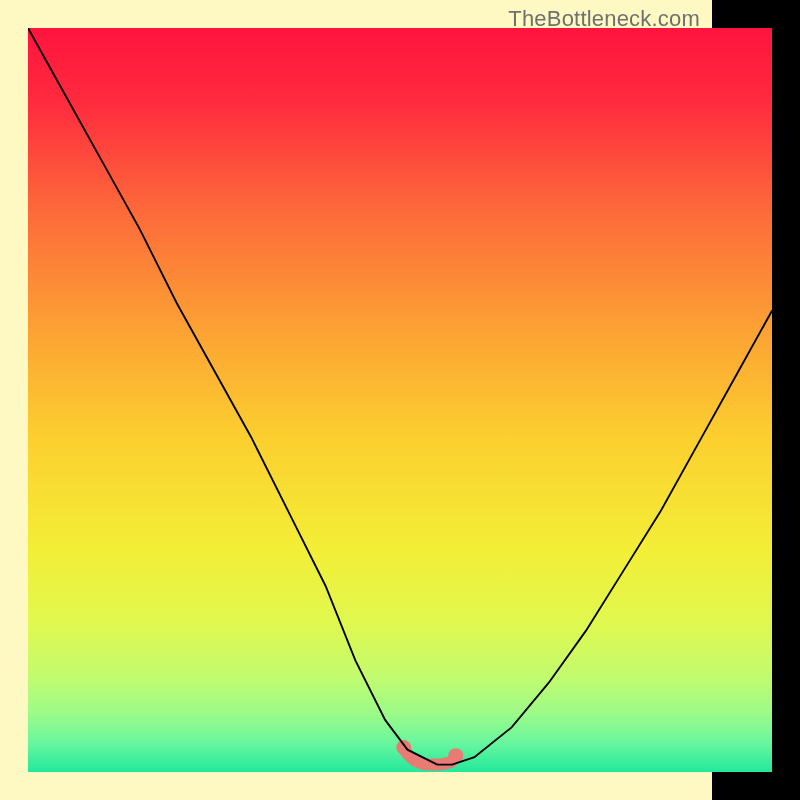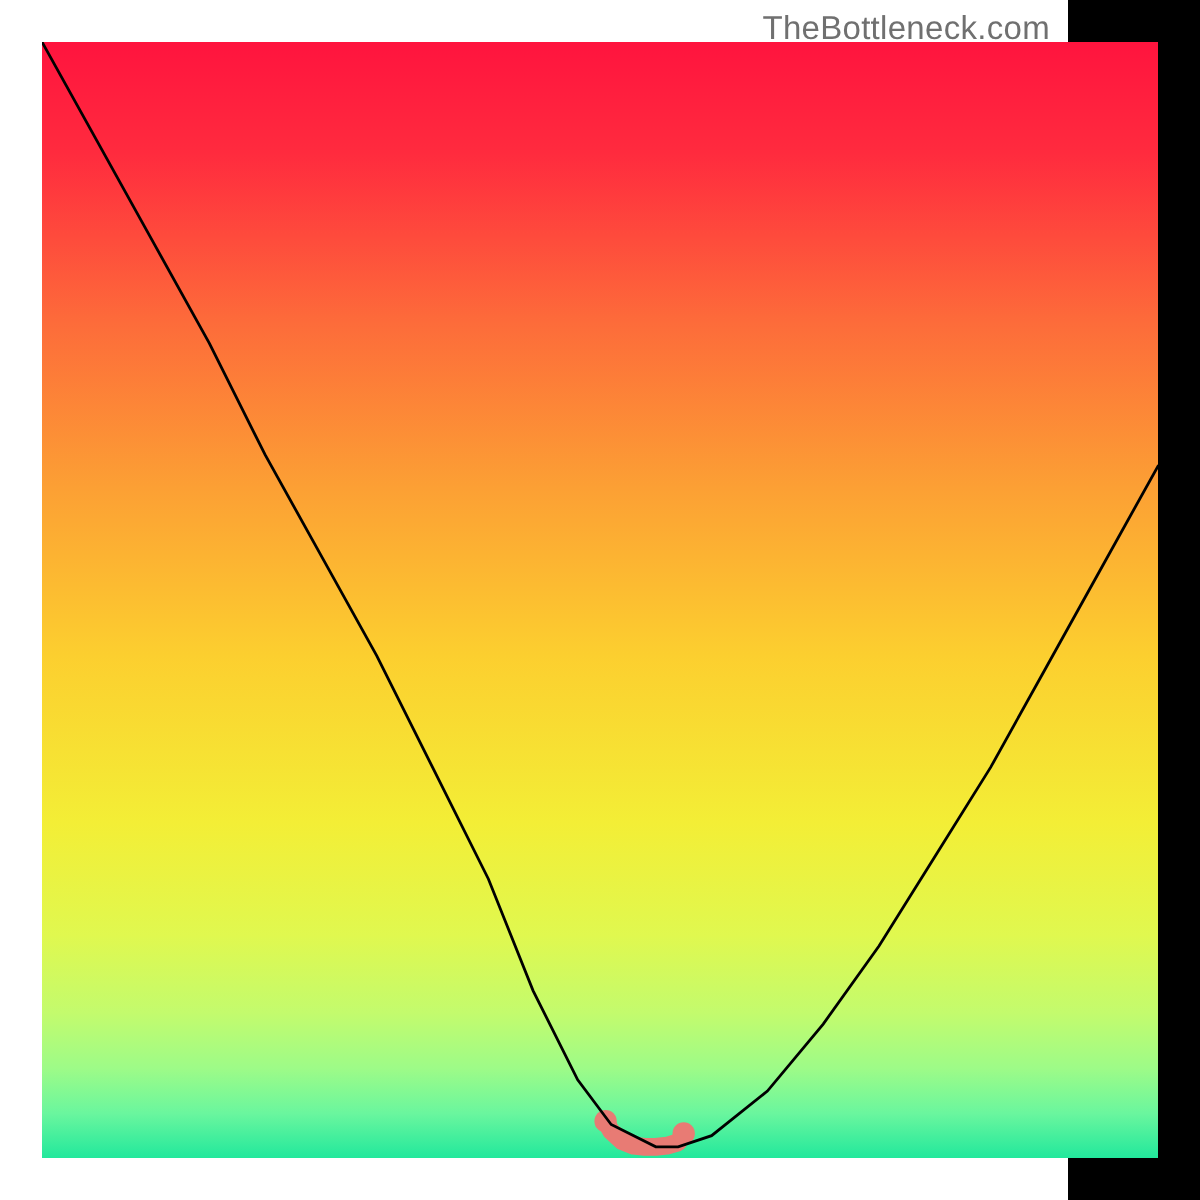--- a/index.html
+++ b/index.html
@@ -8,21 +8,21 @@
     width: 800px;
     height: 800px;
     overflow: hidden;
     background: #000;
     font-family: Arial, Helvetica, sans-serif;
   }
   .stage {
     position: relative;
     width: 712px;
     height: 800px;
-    background: #ffffff;
+    background: #fef9c3;
   }
   .plot-area {
     position: absolute;
     left: 28px;
     top: 28px;
     width: 744px;
     height: 744px;
     overflow: hidden;
   }
   .gradient {

